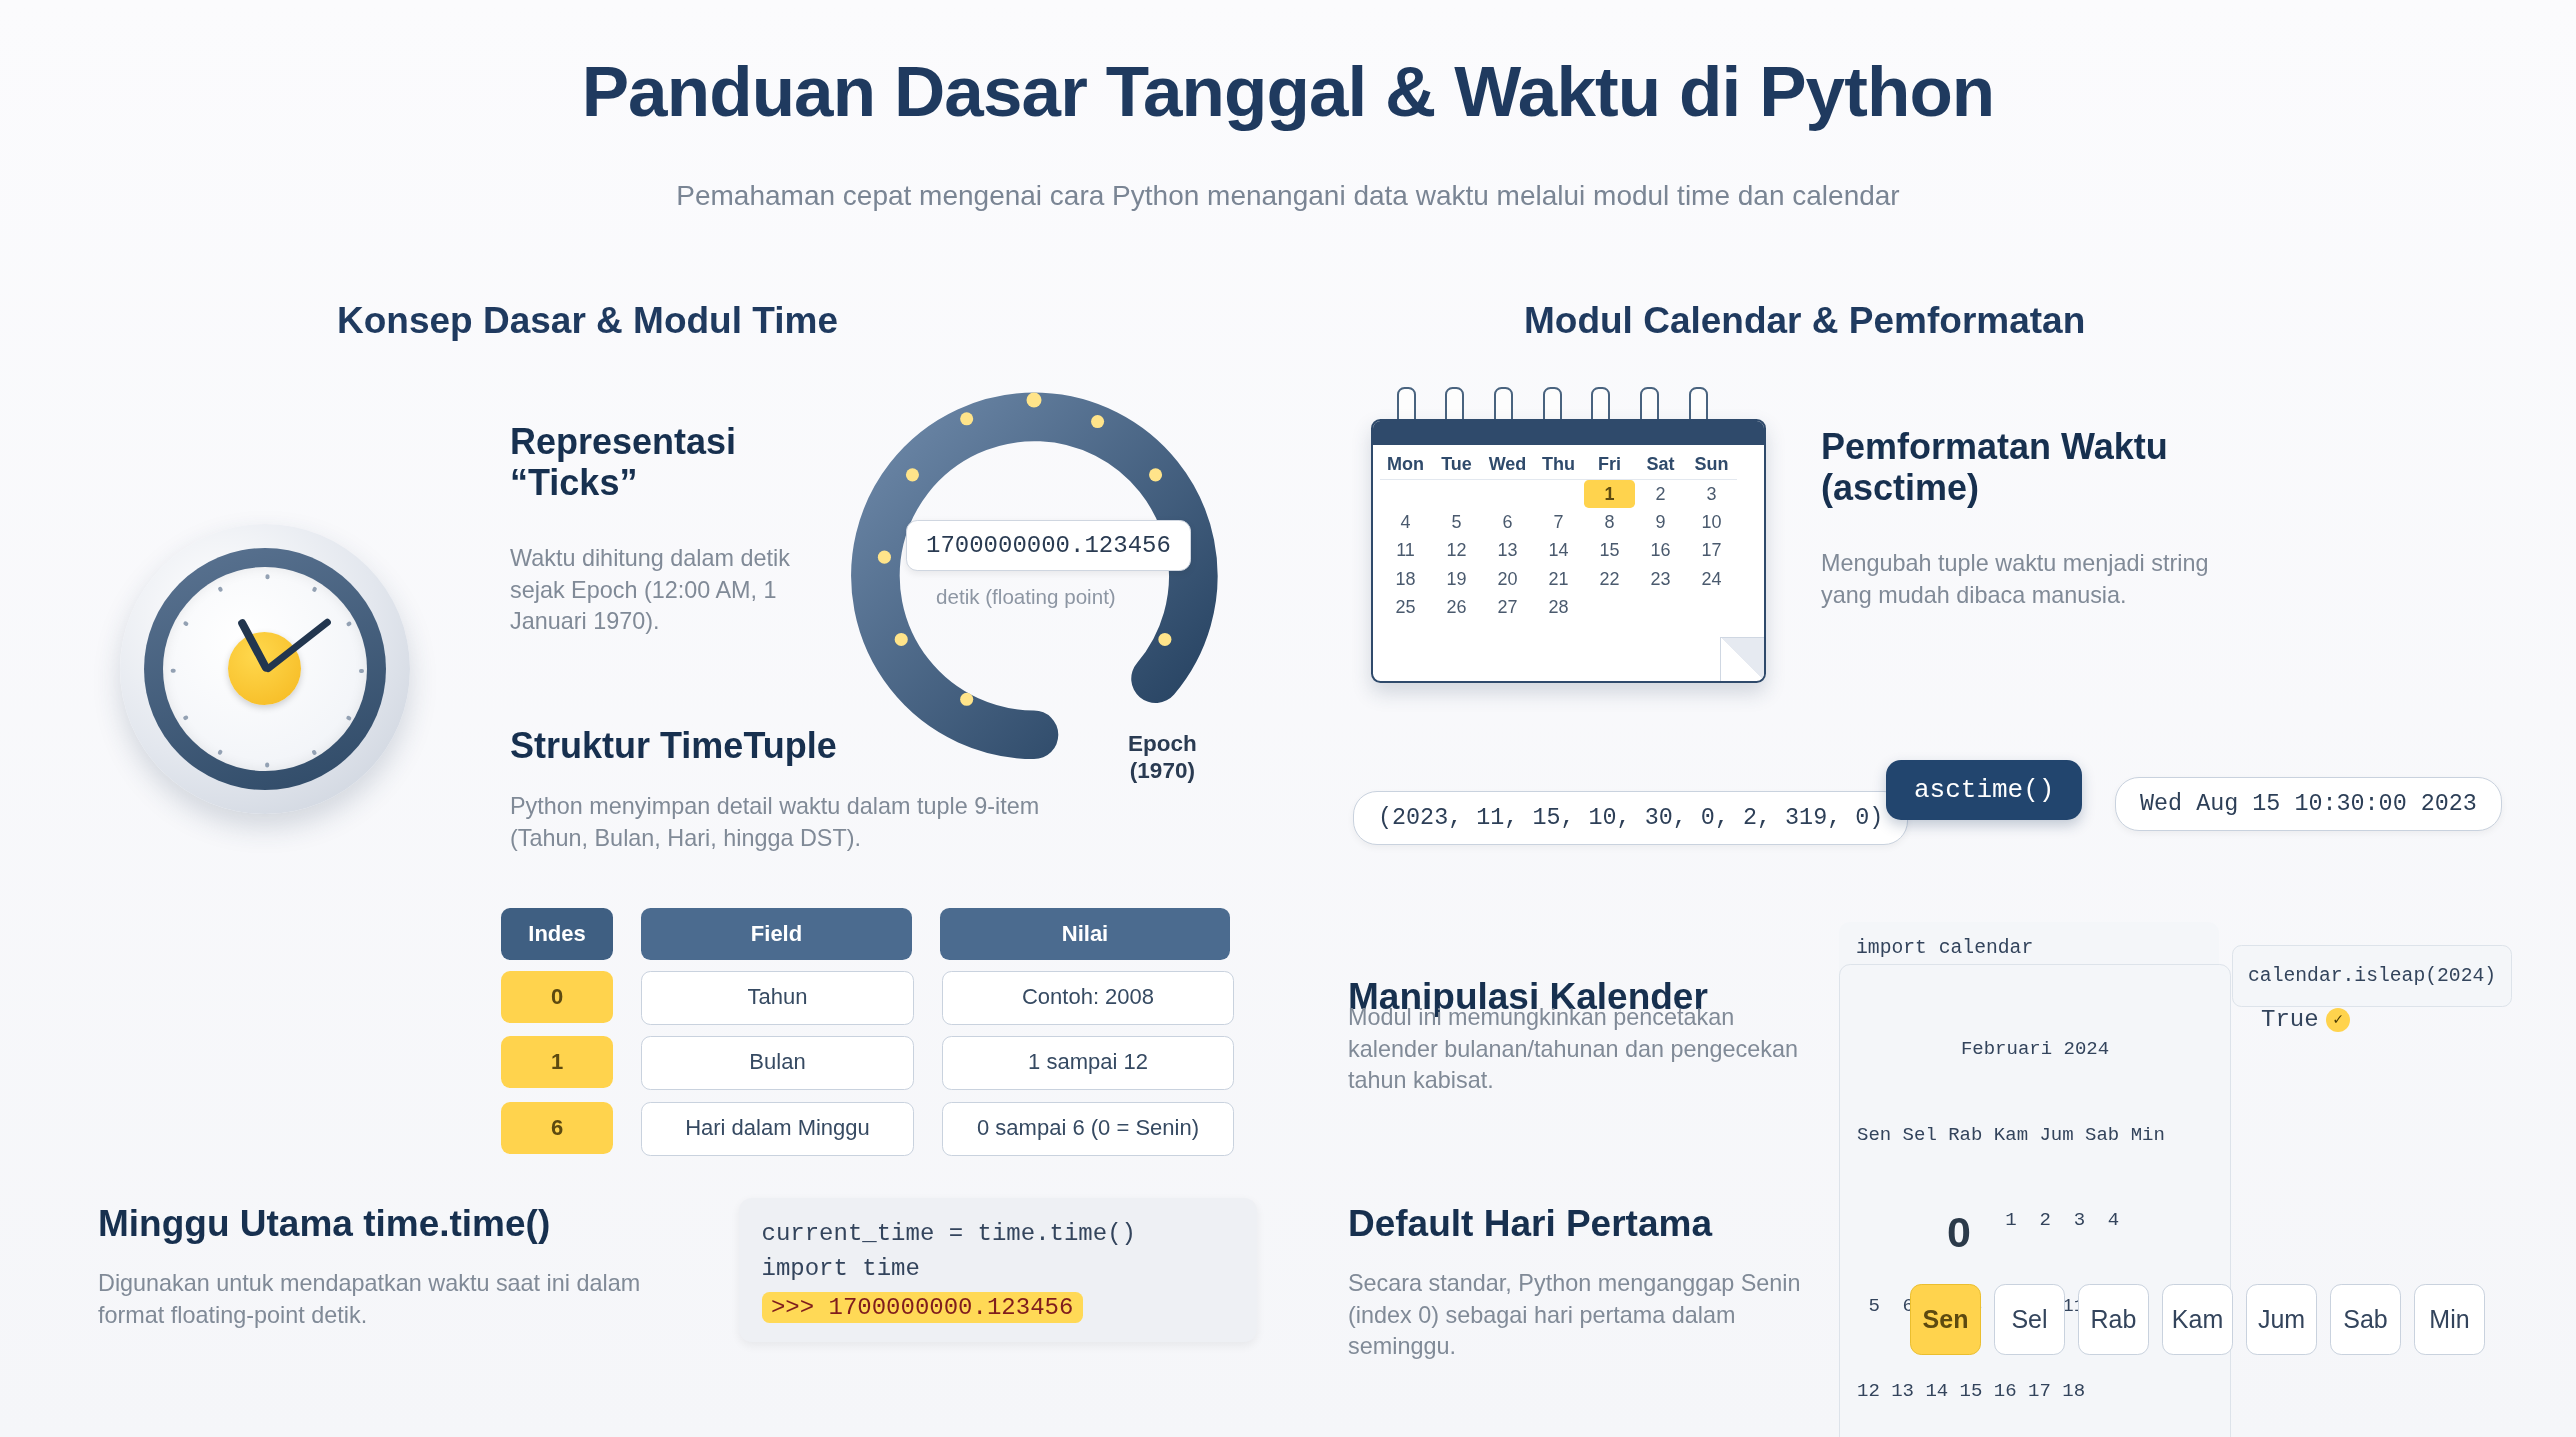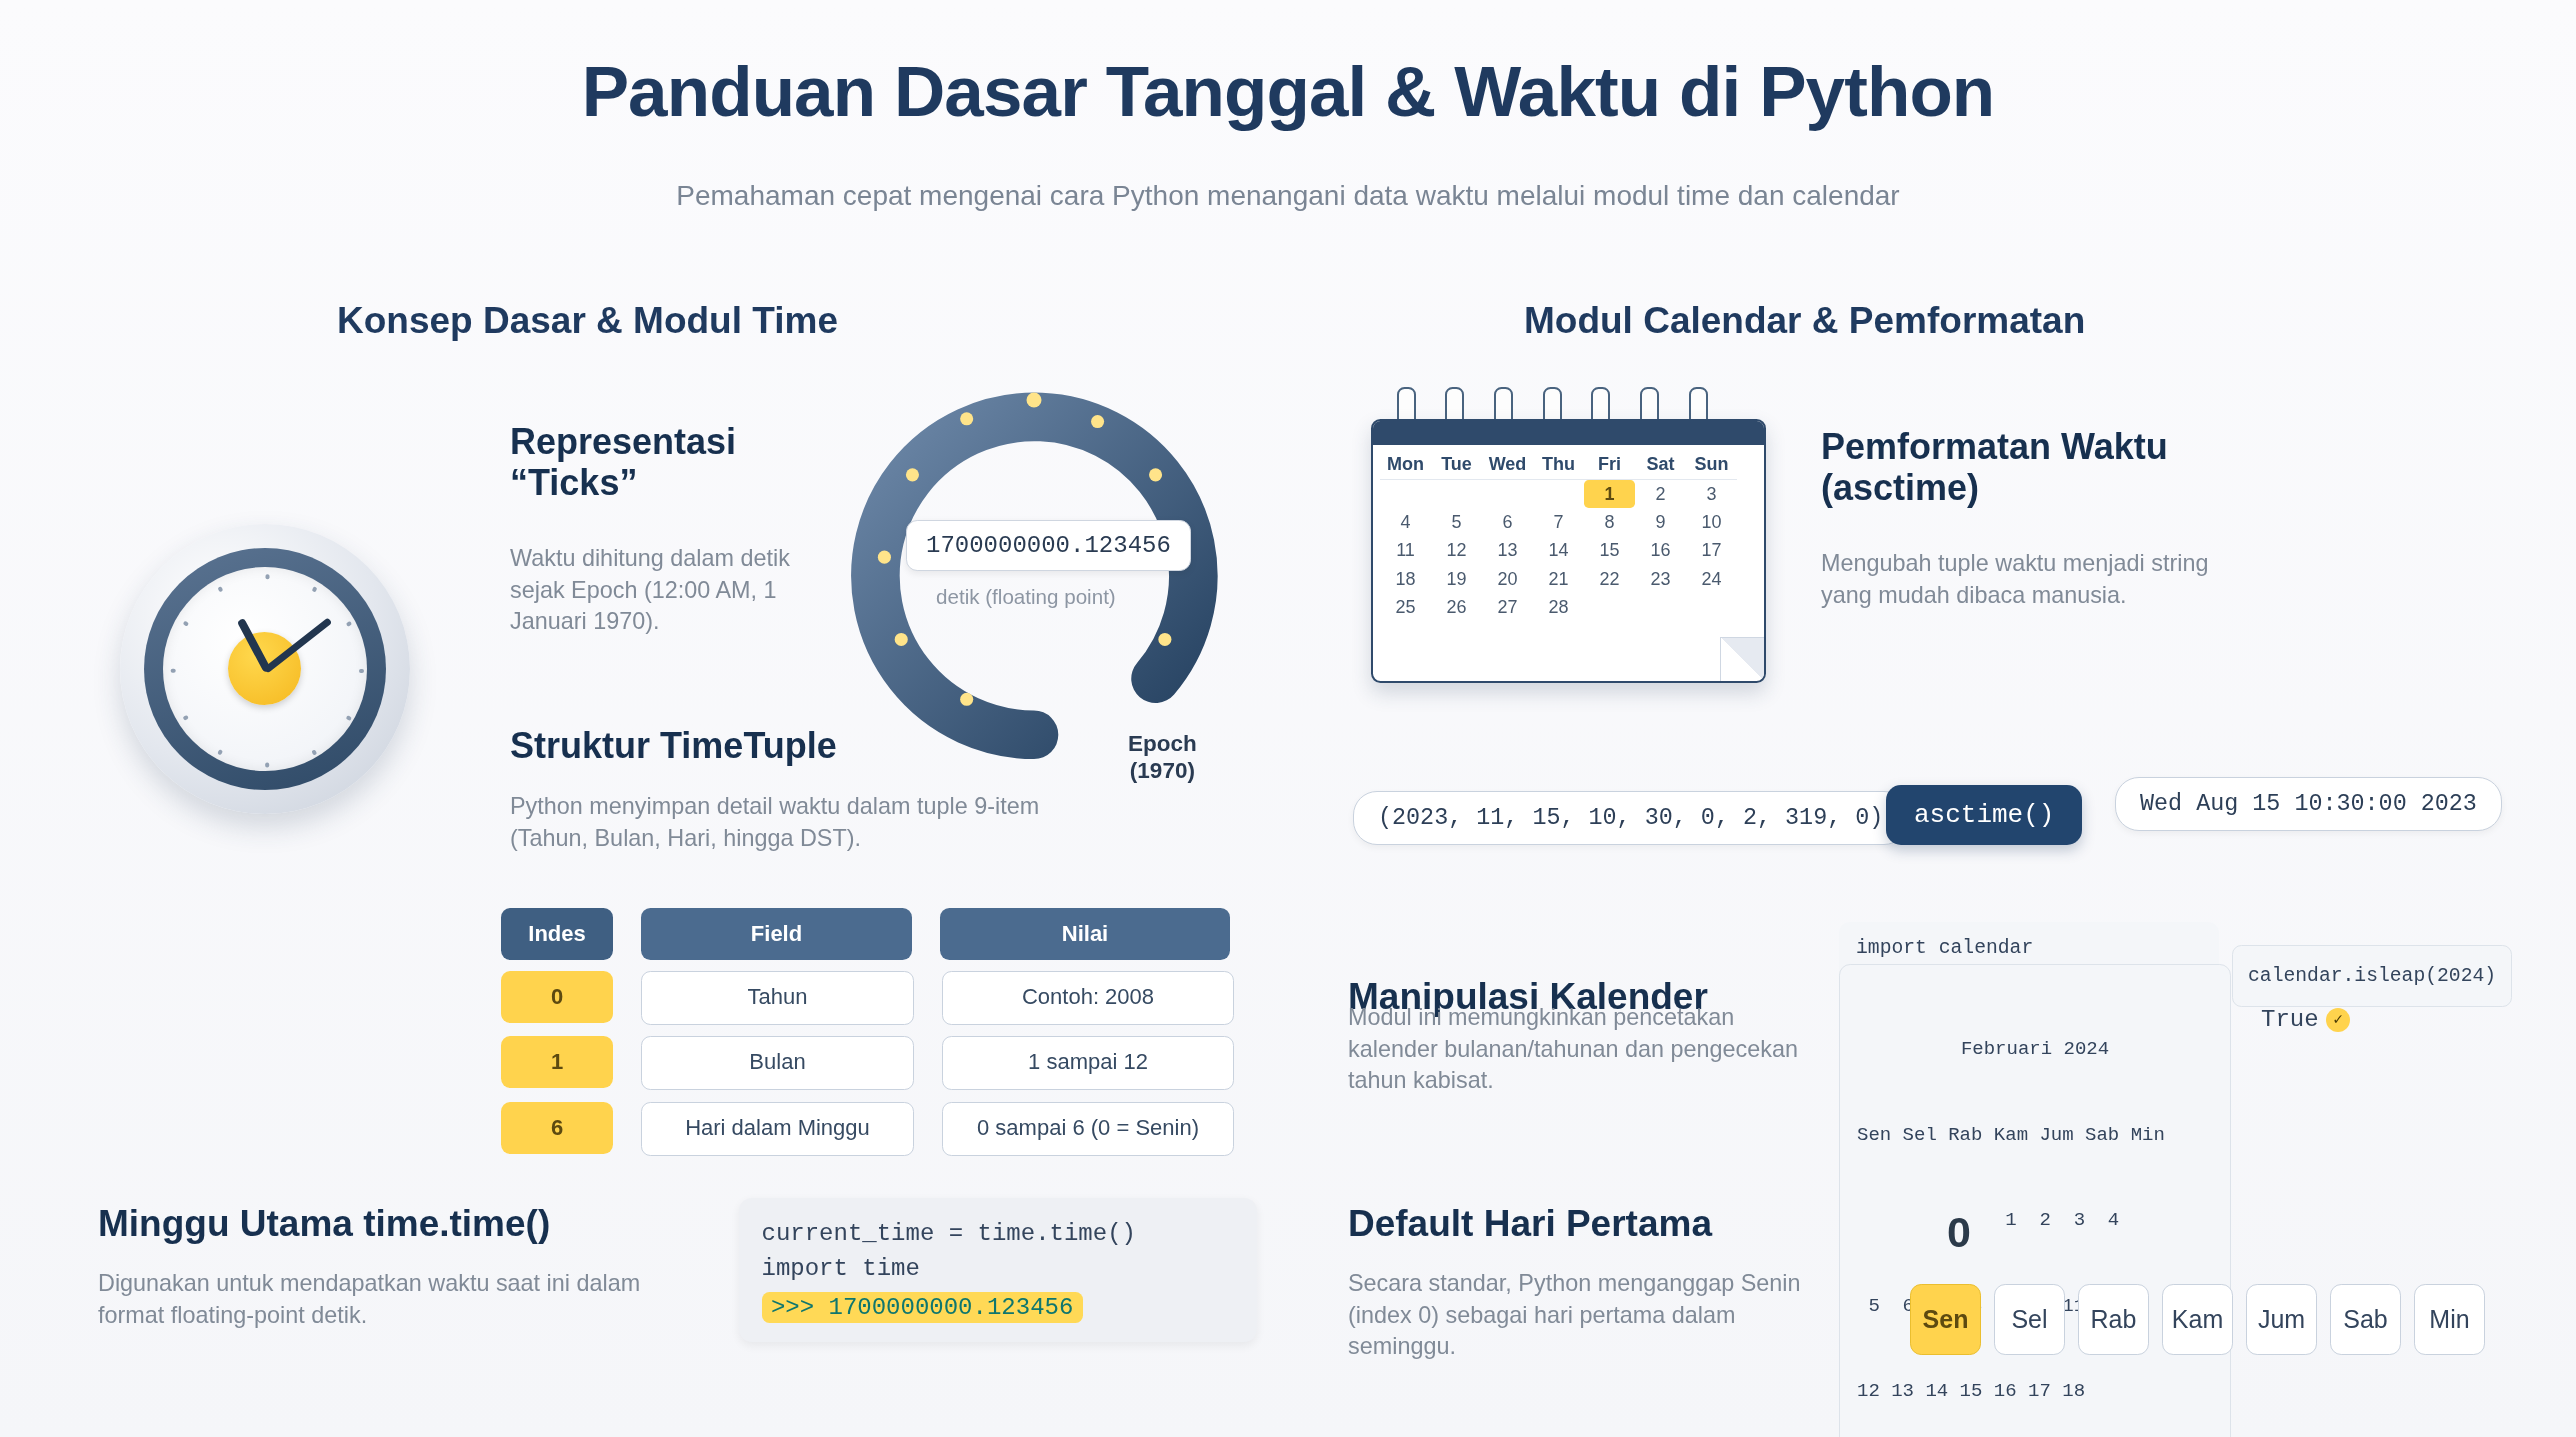--- a/index.html
+++ b/index.html
@@ -119,21 +119,21 @@
   
   .code-box {
     position:absolute; left:739px; top:1198px; width:473px;
     background:#eef0f4; border-radius:13px; padding:19px 22.5px;
     font-family:"Liberation Mono", monospace; font-size:24px; color:#33445c;
     box-shadow:0 3.7px 9.4px rgba(0,0,0,.06);
   }
   .code-box .ln { white-space:pre; line-height:1.45; }
   .code-hl {
     background:#ffd956; border-radius:7.5px; display:inline-block;
-    padding:1.9px 9.4px; margin-top:5.6px; color:#0f766e;
+    padding:1.9px 9.4px; margin-top:5.6px; color:#7f1d1d;
   }
 
   
   .cal-wrap { position:absolute; left:1348px; top:374px; width:440px; height:318px; }
   .cal-body {
     position:absolute; left:22.5px; top:45px; right:22.5px; bottom:9.4px;
     background:#fff; border:2.8px solid #2f4a6b; border-radius:9.4px;
     box-shadow:0 9.4px 20.6px rgba(40,60,90,.18);
     overflow:hidden;
   }
@@ -376,21 +376,21 @@
         </div>
       </div>
       <div class="cal-fold"></div>
     </div>
   </div>
 
   <div class="h-item" style="left:1821px; top:426px; width:487px;">Pemformatan Waktu (asctime)</div>
   <div class="p-item" style="left:1821px; top:548px; width:421px;">Mengubah tuple waktu menjadi string yang mudah dibaca manusia.</div>
 
   <div class="pill" style="left:1353px; top:791px;">(2023, 11, 15, 10, 30, 0, 2, 319, 0)</div>
-  <div class="pill-dark" style="left:1886px; top:785px;">asctime()</div>
+  <div class="pill-dark" style="left:1886px; top:760px;">asctime()</div>
   <div class="pill" style="left:2115px; top:777px;">Wed Aug 15 10:30:00 2023</div>
 
   <div class="h-item" style="left:1348px; top:976px; width:487px; font-size:37px;">Manipulasi Kalender</div>
   <div class="p-item" style="left:1348px; top:1002px; width:468px;">Modul ini memungkinkan pencetakan kalender bulanan/tahunan dan pengecekan tahun kabisat.</div>
 
   <div class="mini-code" style="left:1839px; top:922px; width:346px; font-size:19.7px; white-space:pre; background:#f4f6f9; border:none;">import calendar
 print(calendar.month(2024, 2))</div>
 
   <div class="mini-cal">
     <div class="title-line">Februari 2024</div>

